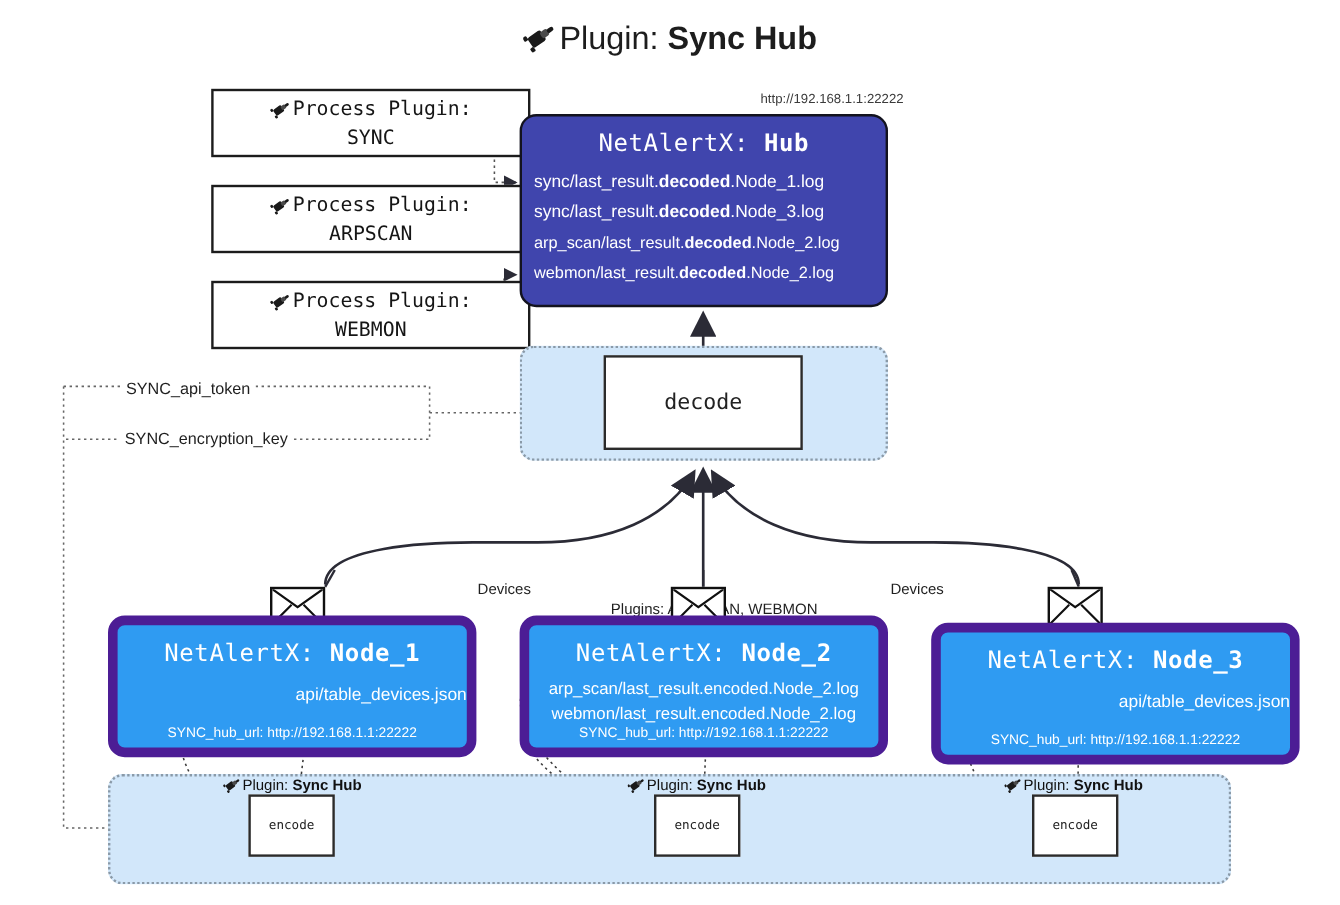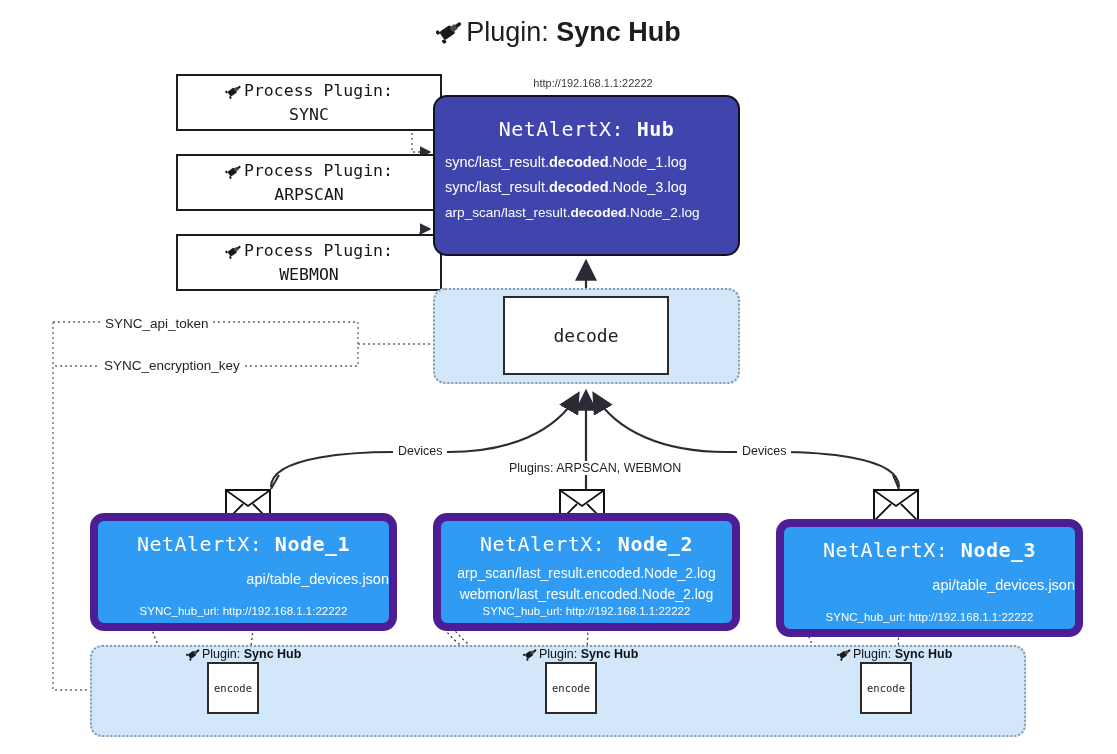--- a/index.html
+++ b/index.html
@@ -13,42 +13,42 @@
 
   
   #title{
     left:0;top:16px;width:1117px;text-align:center;
     font-size:27px;font-weight:400;color:#1d1d1d;
   }
   #title .b{font-weight:bold;}
   .plug{display:inline-block;vertical-align:-3px;}
 
   #hub-url{
-    left:433px;top:77px;width:320px;text-align:center;
+    left:433px;top:77px;width:320px;text-align:right;
     font-size:11px;color:#3b3b3b;
   }
 
   
   .proc-box{
     width:266px;height:57px;background:#ffffff;border:2px solid #1c1c1c;
     font-family:"DejaVu Sans Mono","Liberation Mono",monospace;
     font-size:16.5px;color:#151515;line-height:1.42;
     display:flex;align-items:center;justify-content:center;text-align:center;
     padding:0 20px;box-sizing:border-box;
   }
   .proc-box .ln2{display:block;}
   #proc-sync{left:176px;top:74px;}
   #proc-arpscan{left:176px;top:154px;}
   #proc-webmon{left:176px;top:234px;}
 
   
   #hub{
     left:433px;top:95px;width:307px;height:161px;
     background:#4045ad;border:2px solid #13131f;border-radius:14px;
-    color:#ffffff;box-sizing:border-box;padding-top:20px;
+    color:#ffffff;box-sizing:border-box;padding-top:10px;
   }
   #hub .hub-title{
     font-family:"DejaVu Sans Mono","Liberation Mono",monospace;
     font-size:20px;text-align:center;letter-spacing:.5px;margin-bottom:9px;
   }
   #hub .hub-title .b{font-weight:bold;}
   .hub-line{
     font-size:14.5px;line-height:25px;padding-left:10px;white-space:nowrap;
   }
   .hub-line.small{font-size:13.6px;}
@@ -69,21 +69,21 @@
 
   
   .key-label{
     font-size:13.5px;color:#1f1f1f;background:#ffffff;padding:0 4px;white-space:nowrap;
   }
   #lbl-api-token{left:101px;top:316px;}
   #lbl-enc-key{left:64px;top:358px;margin-left:36px;}
 
   
   .edge-label{
-    font-size:12.5px;color:#1f1f1f;background:#ffffff;padding:0 5px;white-space:nowrap;
+    font-size:12.5px;color:#1f1f1f;background:#ffffff;padding:0 5px;white-space:nowrap;margin-top:40px;
   }
   #lbl-dev-left{left:393px;top:444px;}
   #lbl-dev-right{left:737px;top:444px;}
   #lbl-plugins{left:504px;top:461px;}
 
   
   .nodebox{
     width:307px;height:118px;background:#2f9bf2;border:8px solid #4c1d95;
     border-radius:14px;color:#ffffff;box-sizing:border-box;padding-top:11px;
   }
@@ -116,21 +116,21 @@
   
   #bottom-group{
     left:90px;top:645px;width:936px;height:92px;
     background:#d2e7fa;border:2px dotted #8a9aa8;border-radius:12px;
   }
   .enc-label{
     position:absolute;font-size:12.5px;color:#111;white-space:nowrap;
   }
   .enc-label b{font-weight:bold;}
   .enc-box{
-    position:absolute;width:52px;height:52px;background:#ffffff;
+    position:absolute;width:72px;height:52px;background:#ffffff;
     border:2px solid #2b2b2b;display:flex;align-items:center;justify-content:center;
     font-family:"DejaVu Sans Mono","Liberation Mono",monospace;
     font-size:10.5px;color:#222;
   }
   #enc-lbl-1{left:186px;top:646px;}
   #enc-box-1{left:207px;top:662px;}
   #enc-lbl-2{left:523px;top:646px;}
   #enc-box-2{left:545px;top:662px;}
   #enc-lbl-3{left:837px;top:646px;}
   #enc-box-3{left:860px;top:662px;}
@@ -267,20 +267,23 @@
   </div>
   <div class="hub-line">
     <span>sync/last_result.</span><b>decoded</b><span>.Node_1.log</span>
   </div>
   <div class="hub-line">
     <span>sync/last_result.</span><b>decoded</b><span>.Node_3.log</span>
   </div>
   <div class="hub-line small">
     <span>arp_scan/last_result.</span><b>decoded</b><span>.Node_2.log</span>
   </div>
+  <div class="hub-line small">
+    <span>webmon/last_result.</span><b>decoded</b><span>.Node_2.log</span>
+  </div>
 </div>
 
 <div class="node" id="decode-group"></div>
 <div class="node" id="decode-box">decode</div>
 
 <div class="node key-label" id="lbl-api-token">SYNC_api_token</div>
 <div class="node key-label" id="lbl-enc-key">SYNC_encryption_key</div>
 
 <div class="node edge-label" id="lbl-dev-left">Devices</div>
 <div class="node edge-label" id="lbl-dev-right">Devices</div>

